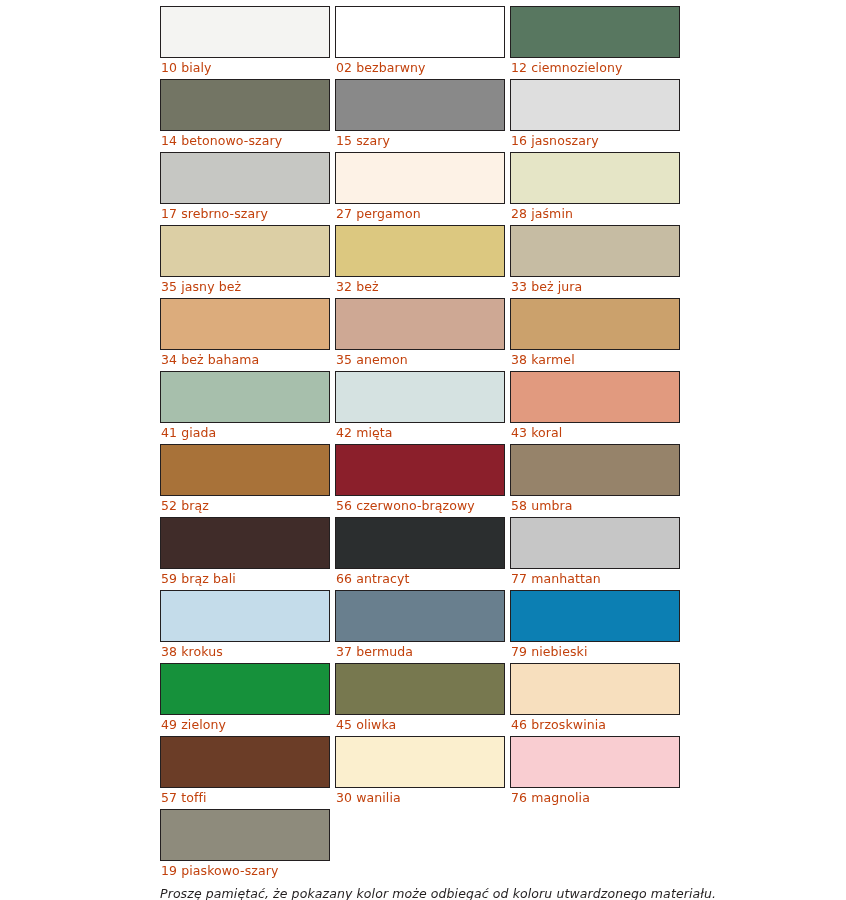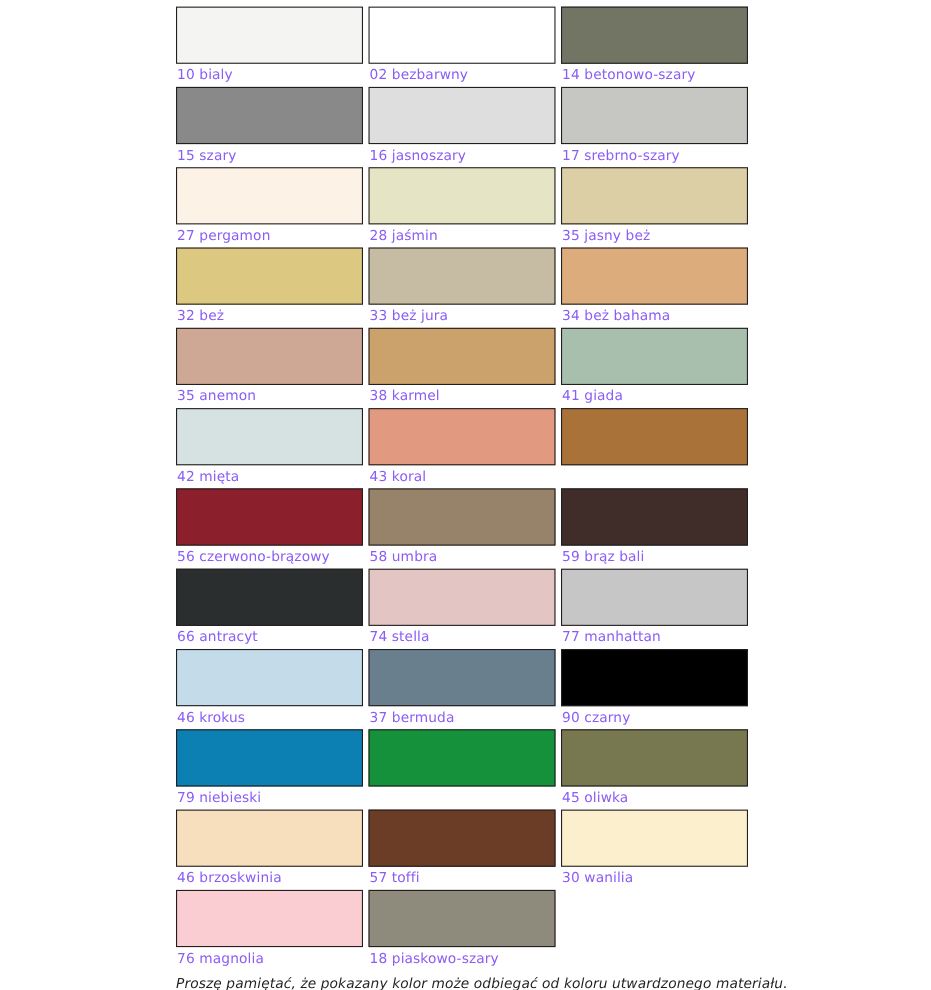--- a/index.html
+++ b/index.html
@@ -37,21 +37,21 @@
   }
   .swatch-chip {
     width: 170px;
     height: 52px;
     border: 1px solid #231f20;
     box-sizing: border-box;
   }
   .swatch-label {
     font-size: 12.5px;
     line-height: 18px;
-    color: #8b5cf6;
+    color: #c2410c;
     padding: 1px 0 1px 1px;
     white-space: nowrap;
     letter-spacing: 0.1px;
   }
   .footnote {
     margin: 4px 0 0 160px;
     width: 560px;
     font-style: italic;
     font-size: 12.5px;
     line-height: 16px;
@@ -67,20 +67,24 @@
   <div class="swatch-grid">
       <div class="swatch-cell">
         <div class="swatch-chip" style="background-color: rgb(244, 244, 242);"></div>
         <div class="swatch-label">10 bialy</div>
       </div>
       <div class="swatch-cell">
         <div class="swatch-chip" style="background-color: rgb(255, 255, 255);"></div>
         <div class="swatch-label">02 bezbarwny</div>
       </div>
       <div class="swatch-cell">
+        <div class="swatch-chip" style="background-color: rgb(88, 119, 96);"></div>
+        <div class="swatch-label">12 ciemnozielony</div>
+      </div>
+      <div class="swatch-cell">
         <div class="swatch-chip" style="background-color: rgb(115, 117, 100);"></div>
         <div class="swatch-label">14 betonowo-szary</div>
       </div>
       <div class="swatch-cell">
         <div class="swatch-chip" style="background-color: rgb(137, 137, 137);"></div>
         <div class="swatch-label">15 szary</div>
       </div>
       <div class="swatch-cell">
         <div class="swatch-chip" style="background-color: rgb(222, 222, 222);"></div>
         <div class="swatch-label">16 jasnoszary</div>
@@ -128,63 +132,57 @@
       <div class="swatch-cell">
         <div class="swatch-chip" style="background-color: rgb(213, 226, 225);"></div>
         <div class="swatch-label">42 mięta</div>
       </div>
       <div class="swatch-cell">
         <div class="swatch-chip" style="background-color: rgb(225, 154, 127);"></div>
         <div class="swatch-label">43 koral</div>
       </div>
       <div class="swatch-cell">
         <div class="swatch-chip" style="background-color: rgb(168, 114, 57);"></div>
+        <div class="swatch-label">52 brąz</div>
       </div>
       <div class="swatch-cell">
         <div class="swatch-chip" style="background-color: rgb(139, 31, 43);"></div>
         <div class="swatch-label">56 czerwono-brązowy</div>
       </div>
       <div class="swatch-cell">
         <div class="swatch-chip" style="background-color: rgb(150, 131, 106);"></div>
         <div class="swatch-label">58 umbra</div>
       </div>
       <div class="swatch-cell">
         <div class="swatch-chip" style="background-color: rgb(64, 44, 41);"></div>
         <div class="swatch-label">59 brąz bali</div>
       </div>
       <div class="swatch-cell">
         <div class="swatch-chip" style="background-color: rgb(43, 46, 47);"></div>
         <div class="swatch-label">66 antracyt</div>
       </div>
       <div class="swatch-cell">
-        <div class="swatch-chip" style="background-color: rgb(227, 197, 195);"></div>
-        <div class="swatch-label">74 stella</div>
-      </div>
-      <div class="swatch-cell">
         <div class="swatch-chip" style="background-color: rgb(198, 198, 198);"></div>
         <div class="swatch-label">77 manhattan</div>
       </div>
       <div class="swatch-cell">
         <div class="swatch-chip" style="background-color: rgb(196, 220, 234);"></div>
-        <div class="swatch-label">46 krokus</div>
+        <div class="swatch-label">38 krokus</div>
       </div>
       <div class="swatch-cell">
         <div class="swatch-chip" style="background-color: rgb(105, 127, 142);"></div>
         <div class="swatch-label">37 bermuda</div>
       </div>
       <div class="swatch-cell">
-        <div class="swatch-chip" style="background-color: rgb(0, 0, 0);"></div>
-        <div class="swatch-label">90 czarny</div>
-      </div>
-      <div class="swatch-cell">
         <div class="swatch-chip" style="background-color: rgb(12, 127, 179);"></div>
         <div class="swatch-label">79 niebieski</div>
       </div>
       <div class="swatch-cell">
         <div class="swatch-chip" style="background-color: rgb(22, 145, 59);"></div>
+        <div class="swatch-label">49 zielony</div>
       </div>
       <div class="swatch-cell">
         <div class="swatch-chip" style="background-color: rgb(119, 120, 79);"></div>
         <div class="swatch-label">45 oliwka</div>
       </div>
       <div class="swatch-cell">
         <div class="swatch-chip" style="background-color: rgb(247, 223, 190);"></div>
         <div class="swatch-label">46 brzoskwinia</div>
       </div>
       <div class="swatch-cell">
@@ -194,19 +192,19 @@
       <div class="swatch-cell">
         <div class="swatch-chip" style="background-color: rgb(251, 239, 206);"></div>
         <div class="swatch-label">30 wanilia</div>
       </div>
       <div class="swatch-cell">
         <div class="swatch-chip" style="background-color: rgb(249, 205, 209);"></div>
         <div class="swatch-label">76 magnolia</div>
       </div>
       <div class="swatch-cell">
         <div class="swatch-chip" style="background-color: rgb(142, 139, 124);"></div>
-        <div class="swatch-label">18 piaskowo-szary</div>
+        <div class="swatch-label">19 piaskowo-szary</div>
       </div>
     </div>
 
   <div class="footnote">Proszę pamiętać, że pokazany kolor może odbiegać od koloru utwardzonego materiału.</div>
 
 </div>
 
 </body></html>

